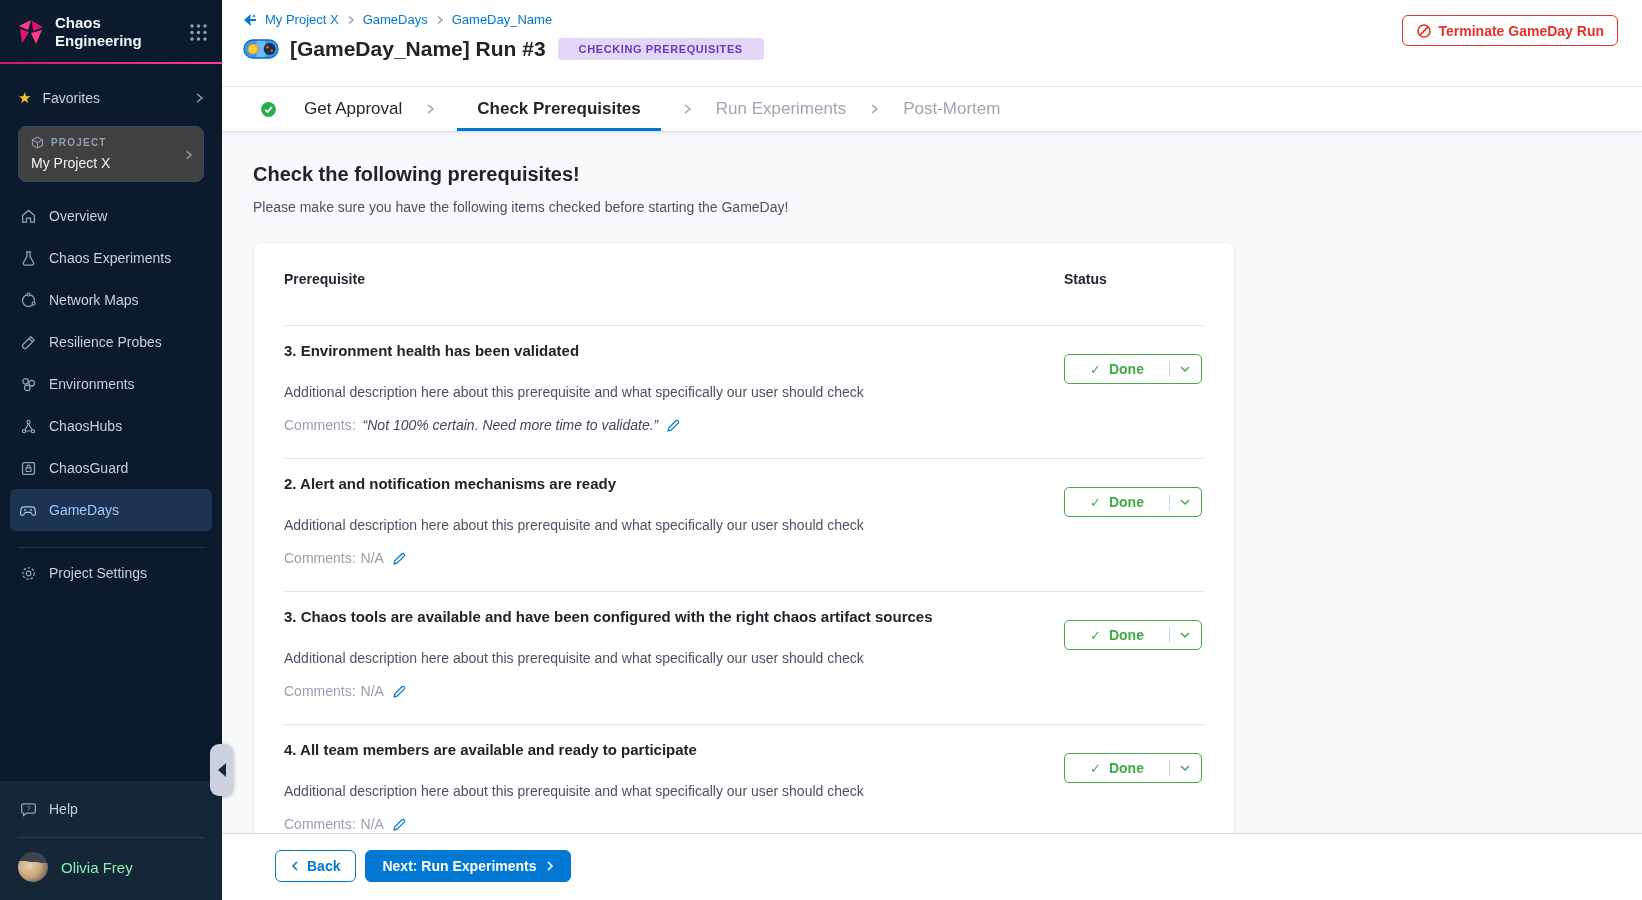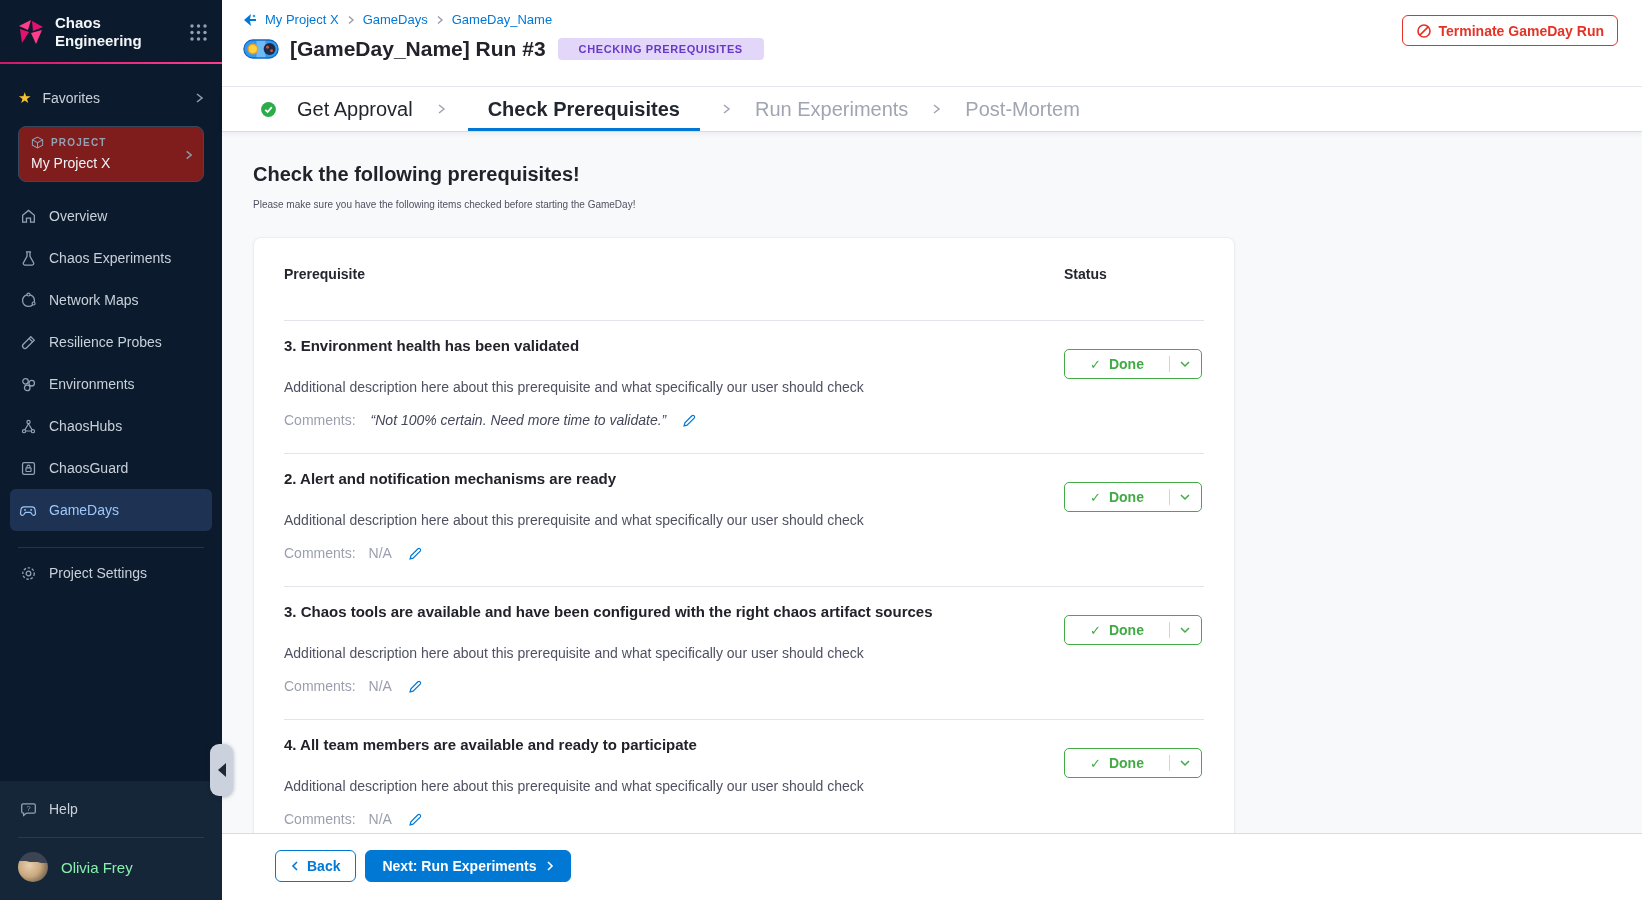--- a/index.html
+++ b/index.html
@@ -10,21 +10,21 @@
   
   .sidebar { width:222px; height:900px; background:#0b1b2d; position:relative; flex:0 0 222px; }
   .sb-header { display:flex; align-items:center; padding:14px 14px 12px 16px; }
   .sb-logo { flex:0 0 30px; }
   .sb-title { color:#f4f6f9; font-size:15px; font-weight:700; line-height:1.2; margin-left:9px; width:100px; }
   .sb-grid { margin-left:auto; cursor:pointer; }
   .pink-line { height:2px; background:linear-gradient(90deg,#d1186a,#ff3d8f); }
   .fav-row { display:flex; align-items:center; padding:0 18px; height:24px; margin-top:22px; color:#c9d0d9; font-size:14px; cursor:pointer; }
   .fav-star { color:#f7c22d; font-size:15px; margin-right:11px; }
   .fav-chev { margin-left:auto; }
-  .proj-card { margin:16px 18px 0 18px; background:#7f1d1d; border:1px solid #37495f; border-radius:8px; padding:9px 10px 10px 12px; position:relative; cursor:pointer; }
+  .proj-card { margin:16px 18px 0 18px; background:#404040; border:1px solid #37495f; border-radius:8px; padding:9px 10px 10px 12px; position:relative; cursor:pointer; }
   .proj-top { display:flex; align-items:center; color:#93a1b3; }
   .proj-label { font-size:10px; font-weight:700; letter-spacing:1.2px; margin-left:7px; color:#93a1b3; }
   .proj-name { color:#f0f3f7; font-size:14px; margin-top:6px; }
   .proj-chev { position:absolute; right:10px; top:22px; }
   .nav { margin-top:13px; }
   .nav-item { display:flex; align-items:center; height:42px; padding-left:19px; color:#c9d0d9; font-size:14px; cursor:pointer; }
   .nav-item .nicon { width:18px; display:flex; justify-content:center; margin-right:12px; color:#93a1b3; }
   .nav-item.active { background:#1e3354; border-radius:6px; margin:0 10px; padding-left:9px; color:#9dc7f8; }
   .nav-item.active .nicon { color:#9dc7f8; }
   .sb-divider { height:1px; background:#243548; margin:16px 18px 4px 18px; }
@@ -43,38 +43,38 @@
   .main { flex:1; display:flex; flex-direction:column; position:relative; background:#f8f9fb; min-width:0; }
   .top { background:#fff; height:87px; border-bottom:1px solid #e8e9ef; position:relative; padding:12px 0 0 21px; flex:0 0 87px; }
   .crumbs { display:flex; align-items:center; gap:8px; font-size:13px; }
   .crumb { color:#0278d5; text-decoration:none; cursor:pointer; }
   .title-row { display:flex; align-items:center; margin-top:10px; }
   .page-title { font-size:21px; font-weight:700; color:#22222a; margin-left:11px; }
   .badge { margin-left:12px; background:#e3d7f9; color:#6938c9; font-size:11px; font-weight:700; letter-spacing:.6px; padding:5px 21px; border-radius:4px; }
   .terminate-btn { position:absolute; right:24px; top:15px; height:31px; display:flex; align-items:center; gap:7px; background:#fff; border:1px solid #e43326; color:#e43326; font-weight:700; font-size:14px; border-radius:6px; padding:0 13px; cursor:pointer; font-family:inherit; }
 
   .tabbar { background:#fff; height:45px; display:flex; align-items:stretch; padding-left:36px; border-bottom:1px solid #d9dae5; box-shadow:0 2px 5px rgba(40,41,61,.06); flex:0 0 45px; position:relative; z-index:2; }
-  .tab { display:flex; align-items:center; gap:20px; font-size:20px; color:#22272f; padding:0 2px; cursor:pointer; }
+  .tab { display:flex; align-items:center; gap:27px; font-size:17px; color:#22272f; padding:0 2px; cursor:pointer; }
   .tab.active { font-weight:700; box-shadow:inset 0 -3px 0 #0278d5; padding:0 20px; }
   .tab.upcoming { color:#9fa5b1; }
   .tab-chev { display:flex; align-items:center; margin:0 22px; }
 
   .body { flex:1; position:relative; overflow:hidden; padding:31px 0 0 31px; }
   .h1 { font-size:20px; font-weight:700; color:#22222a; }
-  .sub { font-size:10px; color:#4f5162; margin-top:13px; }
+  .sub { font-size:14px; color:#4f5162; margin-top:13px; }
 
   .card { margin-top:27px; width:982px; height:640px; background:#fff; border:1px solid #eceef3; border-radius:8px; box-shadow:0 1px 3px rgba(40,41,61,.05); padding:0 30px; }
   .thead { display:flex; align-items:flex-start; padding-top:28px; height:83px; border-bottom:1px solid #e3e4ea; font-size:14px; font-weight:700; color:#22272f; }
   .col-left { flex:1; }
   .col-status { width:140px; margin-left:30px; }
   .trow { display:flex; border-bottom:1px solid #e3e4ea; padding:16px 0 25px 0; min-height:122px; }
   .trow-main { flex:1; }
   .row-title { font-size:15px; font-weight:700; color:#22222a; }
   .row-desc { font-size:14px; color:#4f5162; margin-top:25px; }
-  .row-comments { margin-top:17px; font-size:14px; display:flex; align-items:center; gap:13px; }
+  .row-comments { margin-top:17px; font-size:14px; display:flex; align-items:center; gap:5px; }
   .c-label { color:#9b9fad; }
   .c-quote { color:#44465a; font-style:italic; margin-left:2px; }
   .c-na { color:#9b9fad; }
   .edit-ic { margin-left:3px; cursor:pointer; display:flex; }
   .status-cell { width:140px; margin-left:30px; padding-top:12px; }
   .done-btn { width:138px; height:30px; display:flex; align-items:center; background:#fff; border:1px solid #42ab45; border-radius:5px; color:#42ab45; font-size:14px; font-weight:700; padding:0 10px 0 0; cursor:pointer; font-family:inherit; }
   .done-grp { flex:1; display:flex; align-items:center; justify-content:center; gap:8px; }
   .done-check { font-size:13px; font-weight:400; }
   .done-div { width:1px; height:16px; background:#cfd6dd; margin-right:9px; }
 

